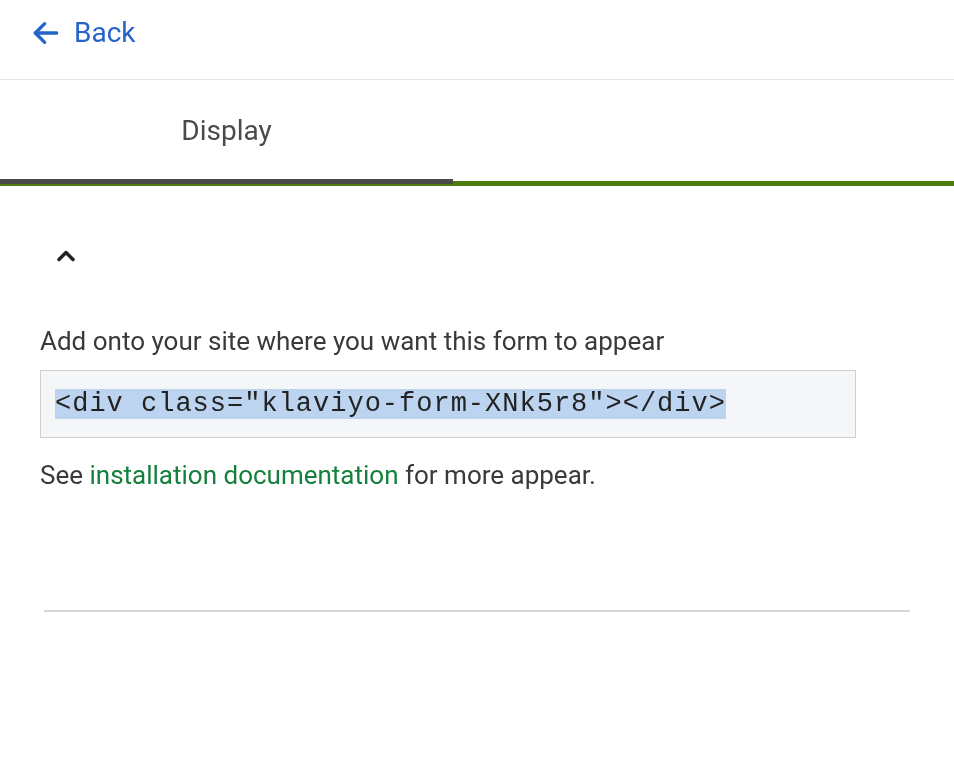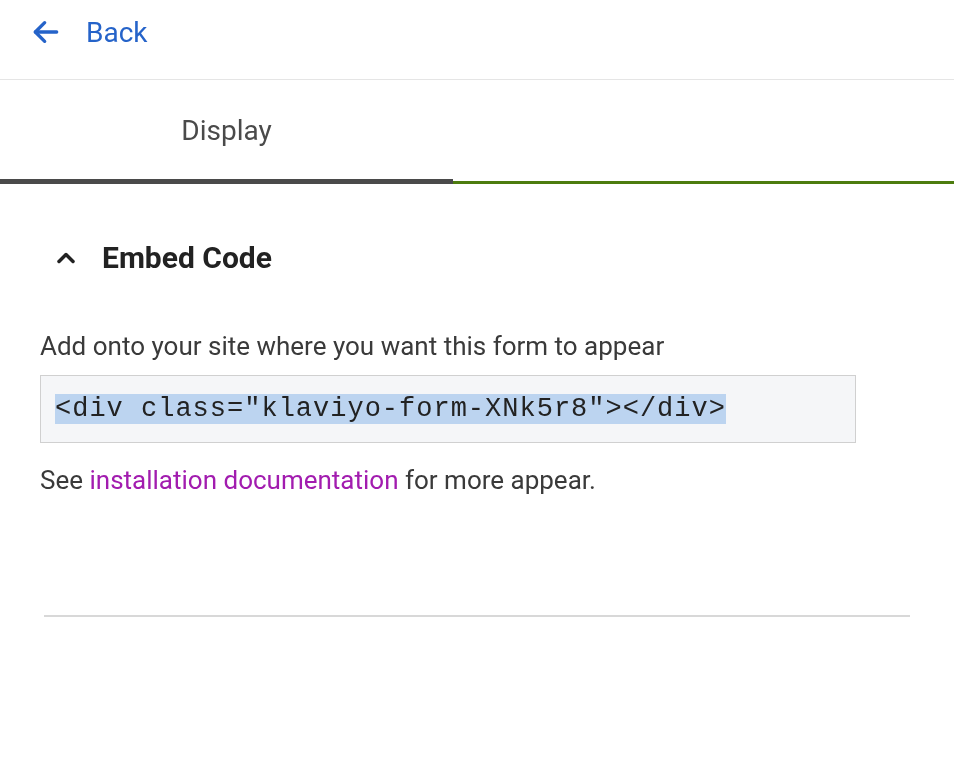--- a/index.html
+++ b/index.html
@@ -10,38 +10,38 @@
     body {
       font-family: -apple-system, BlinkMacSystemFont, "Segoe UI", Roboto, Helvetica, Arial, sans-serif;
       background: #ffffff;
       color: #333;
       width: 954px;
       height: 758px;
       overflow: hidden;
     }
     .back-link {
       display: inline-flex;
-      align-items: flex-start;
-      gap: 24px;
+      align-items: center;
+      gap: 12px;
       color: #2563c9;
       font-size: 28px;
       font-weight: 400;
       padding: 16px 30px 30px 30px;
       cursor: pointer;
       text-decoration: none;
     }
     .back-arrow {
       display: inline-flex;
       align-items: center;
       justify-content: center;
       color: #2563c9;
     }
     .tabs-container {
       border-top: 1px solid #e5e5e5;
-      border-bottom: 3px solid #4d7c0f;
+      border-bottom: 5px solid #4d7c0f;
       display: flex;
       width: 100%;
     }
     .tab {
       flex: 0 0 47.5%;
       text-align: center;
       padding: 34px 0;
       font-size: 28px;
       color: #4a4a4a;
       cursor: pointer;
@@ -96,21 +96,21 @@
       background: #bcd4f0;
       color: #222;
       letter-spacing: 1px;
     }
     .help-text {
       font-size: 26px;
       color: #3a3a3a;
       margin-top: 22px;
     }
     .help-link {
-      color: #a21caf;
+      color: #15803d;
       cursor: pointer;
     }
     .bottom-divider {
       border: none;
       border-top: 2px solid #d8d8d8;
       margin: 120px 44px 0 44px;
     }
   </style>
 </head>
 <body>
@@ -132,21 +132,20 @@
     <span>Display</span>
   </div>
 </div>
 
 <div class="section-header">
   <span class="chevron-icon">
     <svg width="28" height="28" viewBox="0 0 24 24" fill="none" stroke="#222" stroke-width="3" stroke-linecap="round" stroke-linejoin="round">
       <polyline points="18 15 12 9 6 15"></polyline>
     </svg>
   </span>
-  <span class="section-title">Embed Code</span>
 </div>
 
 <div class="section-content">
   <div class="description-text">Add onto your site where you want this form to appear</div>
   <div class="code-box">
     <span class="code-text">&lt;div class="klaviyo-form-XNk5r8"&gt;&lt;/div&gt;</span>
   </div>
   <div class="help-text">
     <span>See </span><span class="help-link">installation documentation</span><span> for more appear.</span>
   </div>

